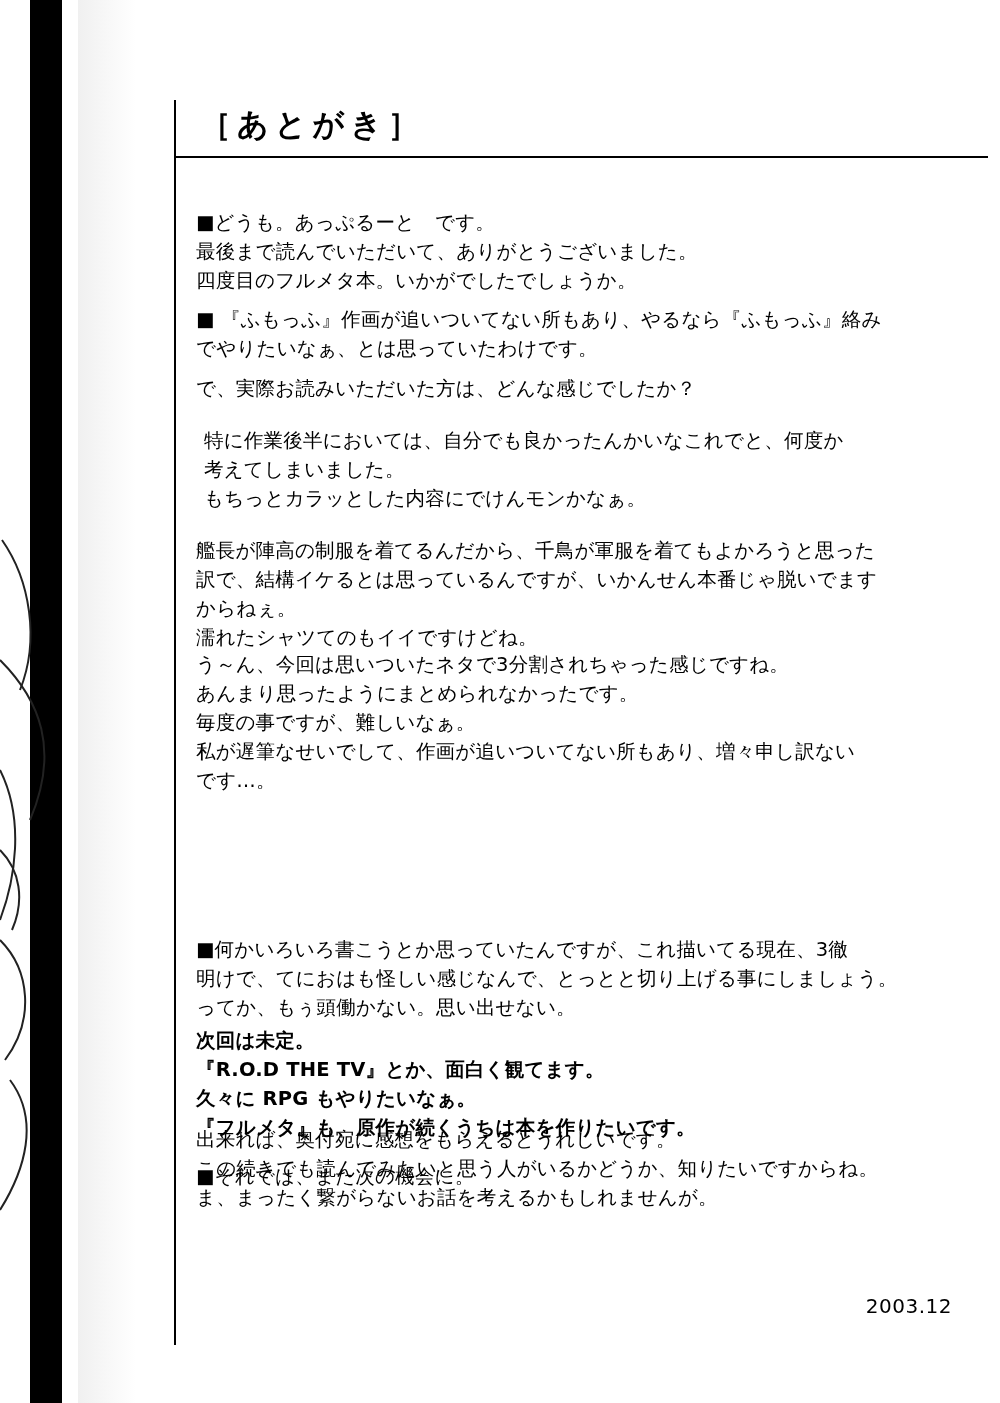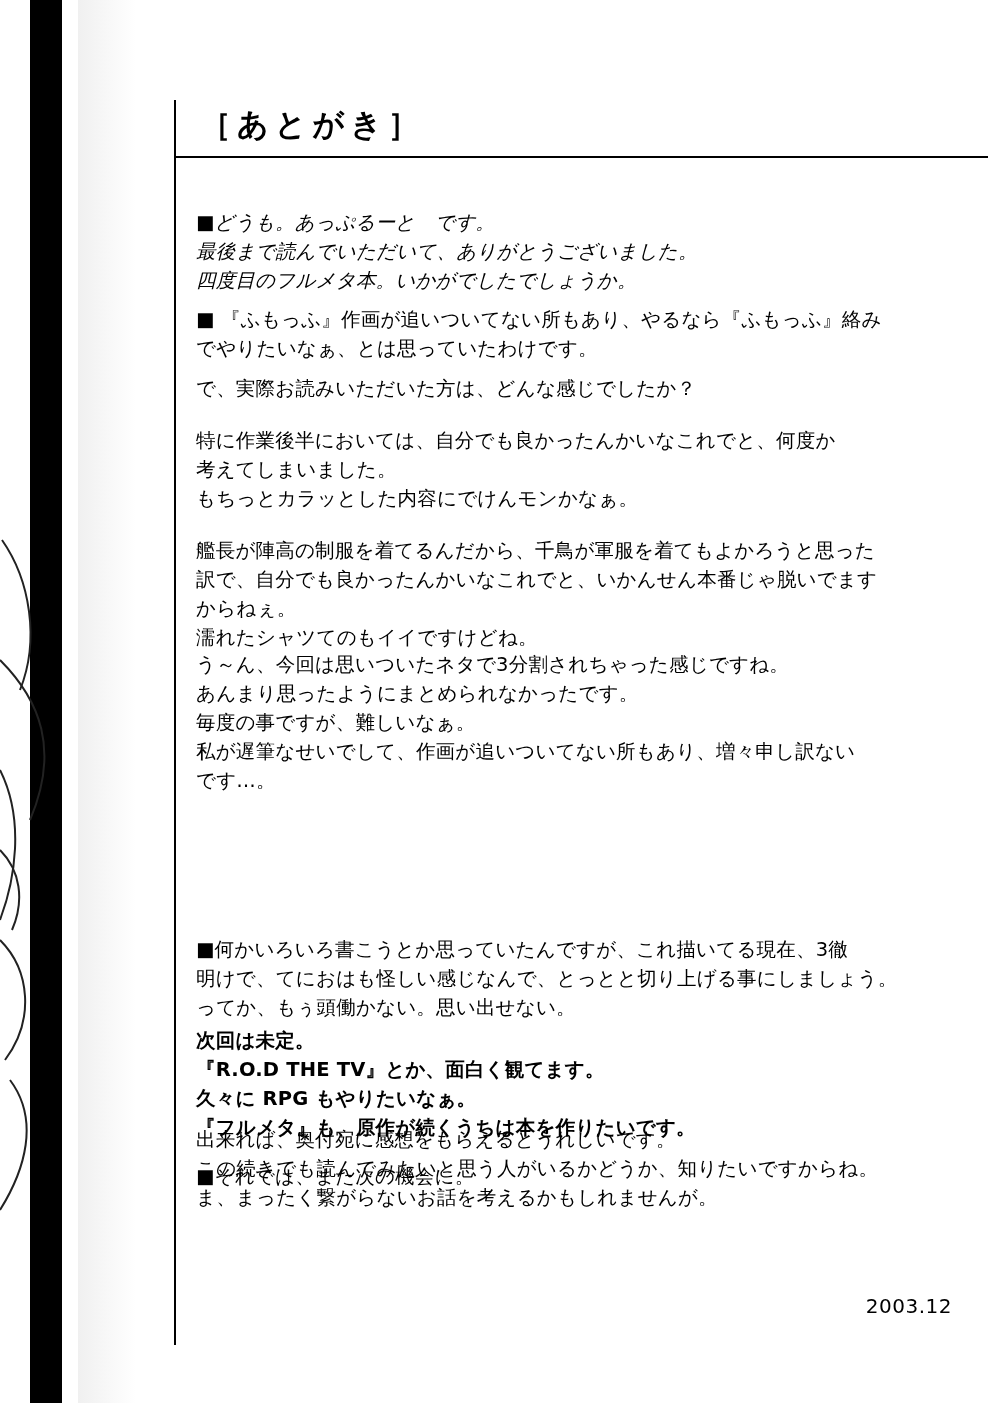--- a/index.html
+++ b/index.html
@@ -93,24 +93,24 @@
   .body-text {
     position: absolute;
     left: 196px;
     width: 780px;
     font-size: 19.5px;
     line-height: 29px;
     font-family: "DejaVu Sans", sans-serif;
     white-space: pre-wrap;
     letter-spacing: 0.2px;
   }
-  .blk1 { top: 208px; font-style: italic; }
+  .blk1 { top: 208px; }
   .blk2 { top: 305px; }
   .blk3 { top: 374px; }
-  .blk4 { top: 426px; }
+  .blk4 { top: 426px; margin-left: 8px; }
   .blk5 { top: 536px; }
   .blk6 { top: 650px; }
   .blk7 { top: 935px; }
   .blk8 { top: 1026px; font-weight: bold; }
   .blk9 { top: 1115px; margin-top: 10px; }
   .blk10 { top: 1162px; }
 
   .date {
     position: absolute;
     right: 48px;
@@ -158,21 +158,21 @@
 <div class="body-text blk1">■どうも。あっぷるーと　です。
 最後まで読んでいただいて、ありがとうございました。
 四度目のフルメタ本。いかがでしたでしょうか。</div>
 <div class="body-text blk2">■ 『ふもっふ』作画が追いついてない所もあり、やるなら『ふもっふ』絡み
 でやりたいなぁ、とは思っていたわけです。</div>
 <div class="body-text blk3">で、実際お読みいただいた方は、どんな感じでしたか？</div>
 <div class="body-text blk4">特に作業後半においては、自分でも良かったんかいなこれでと、何度か
 考えてしまいました。
 もちっとカラッとした内容にでけんモンかなぁ。</div>
 <div class="body-text blk5">艦長が陣高の制服を着てるんだから、千鳥が軍服を着てもよかろうと思った
-訳で、自分でも良かったんかいなこれでと、いかんせん本番じゃ脱いでます
+訳で、結構イケるとは思っているんですが、いかんせん本番じゃ脱いでます
 からねぇ。
 濡れたシャツてのもイイですけどね。</div>
 <div class="body-text blk6">う～ん、今回は思いついたネタで3分割されちゃった感じですね。
 あんまり思ったようにまとめられなかったです。
 毎度の事ですが、難しいなぁ。
 私が遅筆なせいでして、作画が追いついてない所もあり、増々申し訳ない
 です…。</div>
 <div class="body-text blk7">■何かいろいろ書こうとか思っていたんですが、これ描いてる現在、3徹
 明けで、てにおはも怪しい感じなんで、とっとと切り上げる事にしましょう。
 ってか、もぅ頭働かない。思い出せない。</div>

